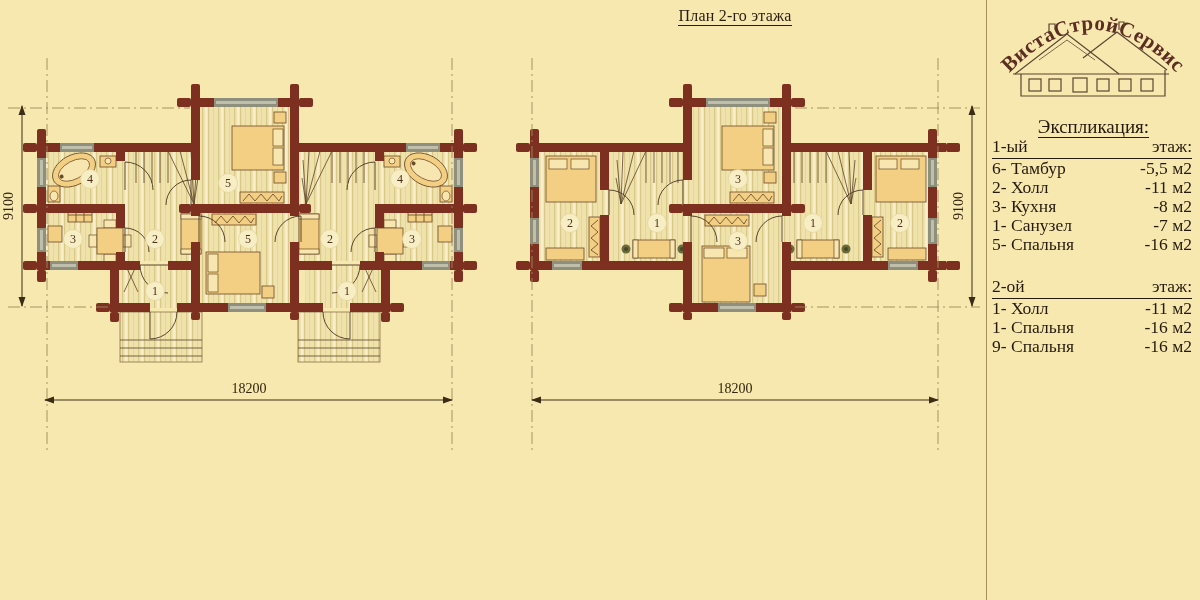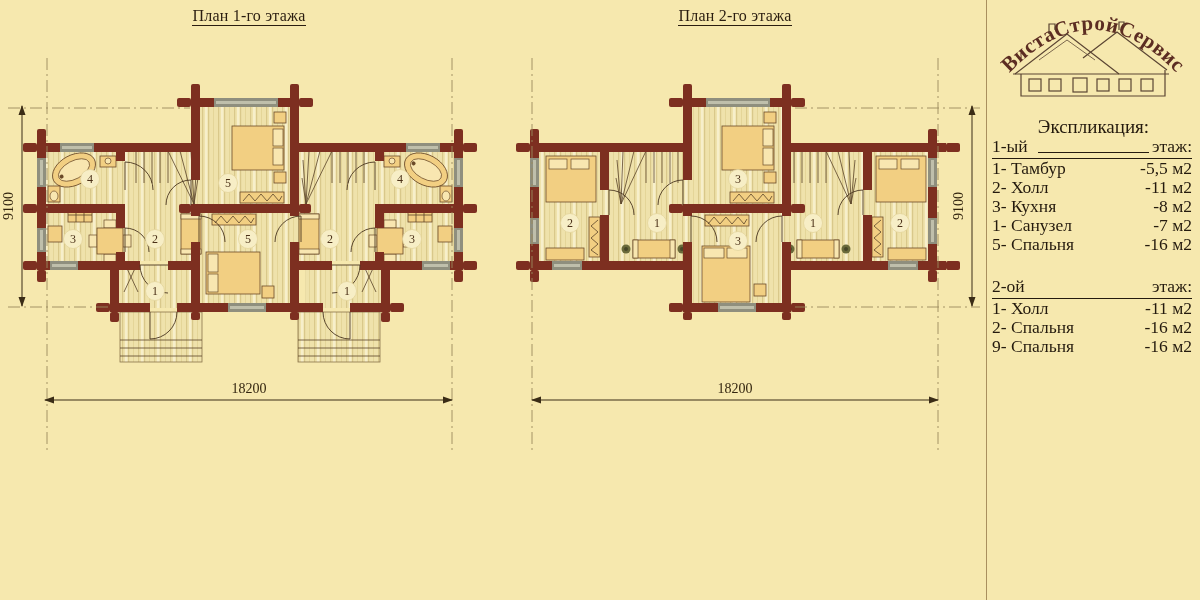--- a/index.html
+++ b/index.html
@@ -9,21 +9,21 @@
   svg{position:absolute;left:0;top:0;}
   .plan-title{position:absolute;top:7px;font-size:16px;letter-spacing:.2px;
       text-align:center;width:200px;color:#2a1d10;}
   .plan-title span{border-bottom:1px solid #2a1d10;padding-bottom:1px;}
   .t1{left:149px;}
   .t2{left:635px;}
   .divider{position:absolute;left:986px;top:0;width:1px;height:600px;background:#a98f5e;}
   .panel{position:absolute;left:987px;top:0;width:213px;height:600px;}
   .expl-heading{position:absolute;top:116px;left:0;right:0;text-align:center;
       font-size:19px;color:#241a0e;}
-  .expl-heading span{border-bottom:1.4px solid #241a0e;padding-bottom:15px;}
+  .expl-heading span{border-bottom:1.4px solid #241a0e;padding-bottom:0;}
   .sec{position:absolute;left:5px;right:8px;}
   .sec1{top:136px;}
   .sec2{top:276px;}
   .sec-head{display:flex;justify-content:space-between;font-size:17.5px;
       border-bottom:1.6px solid #241a0e;padding-bottom:1px;color:#241a0e;}
   .sec-row{display:flex;justify-content:space-between;font-size:17.5px;
       line-height:19px;color:#241a0e;}
   
   .wall,.stub{fill:#7d2f20;}
   .floor{fill:url(#floorV);}
@@ -493,21 +493,20 @@
       <path d="M532 58 V452" class="dash"></path>
       <path d="M938 58 V452" class="dash"></path>
       <line x1="972" y1="106" x2="972" y2="306" class="dim" marker-start="url(#dimA)" marker-end="url(#dimA)"></line>
       <text transform="translate(963 206) rotate(-90)" text-anchor="middle" class="dimtxt">9100</text>
       <line x1="532" y1="400" x2="938" y2="400" class="dim" marker-start="url(#dimA)" marker-end="url(#dimA)"></line>
       <text x="735" y="393" text-anchor="middle" class="dimtxt">18200</text>
     </g>
   </g>
 </svg>
 
-<div class="plan-title t1"><span>План 1-го этажа</span></div>
 <div class="plan-title t2"><span>План 2-го этажа</span></div>
 
 <div class="divider"></div>
 
 <div class="panel">
   <svg width="213" height="112" viewBox="0 0 213 112">
     <defs>
       <path id="logoArc" d="M14 82 Q106 -22 198 82"></path>
     </defs>
     <text class="logo-text">
@@ -531,21 +530,21 @@
   </svg>
 
   <div class="expl-heading"><span>Экспликация:</span></div>
 
   <div class="sec sec1">
     <div class="sec-head">
       <span>1-ый</span>
       <span>этаж:</span>
     </div>
     <div class="sec-row">
-          <span>1- Тамбур</span>
+          <span>6- Тамбур</span>
           <span>-5,5 м2</span>
         </div>
     <div class="sec-row">
           <span>2- Холл</span>
           <span>-11 м2</span>
         </div>
     <div class="sec-row">
           <span>3- Кухня</span>
           <span>-8 м2</span>
         </div>
@@ -562,21 +561,21 @@
   <div class="sec sec2">
     <div class="sec-head">
       <span>2-ой</span>
       <span>этаж:</span>
     </div>
     <div class="sec-row">
           <span>1- Холл</span>
           <span>-11 м2</span>
         </div>
     <div class="sec-row">
-          <span>2- Спальня</span>
+          <span>1- Спальня</span>
           <span>-16 м2</span>
         </div>
     <div class="sec-row">
           <span>9- Спальня</span>
           <span>-16 м2</span>
         </div>
   </div>
 </div>
 
 </div>

